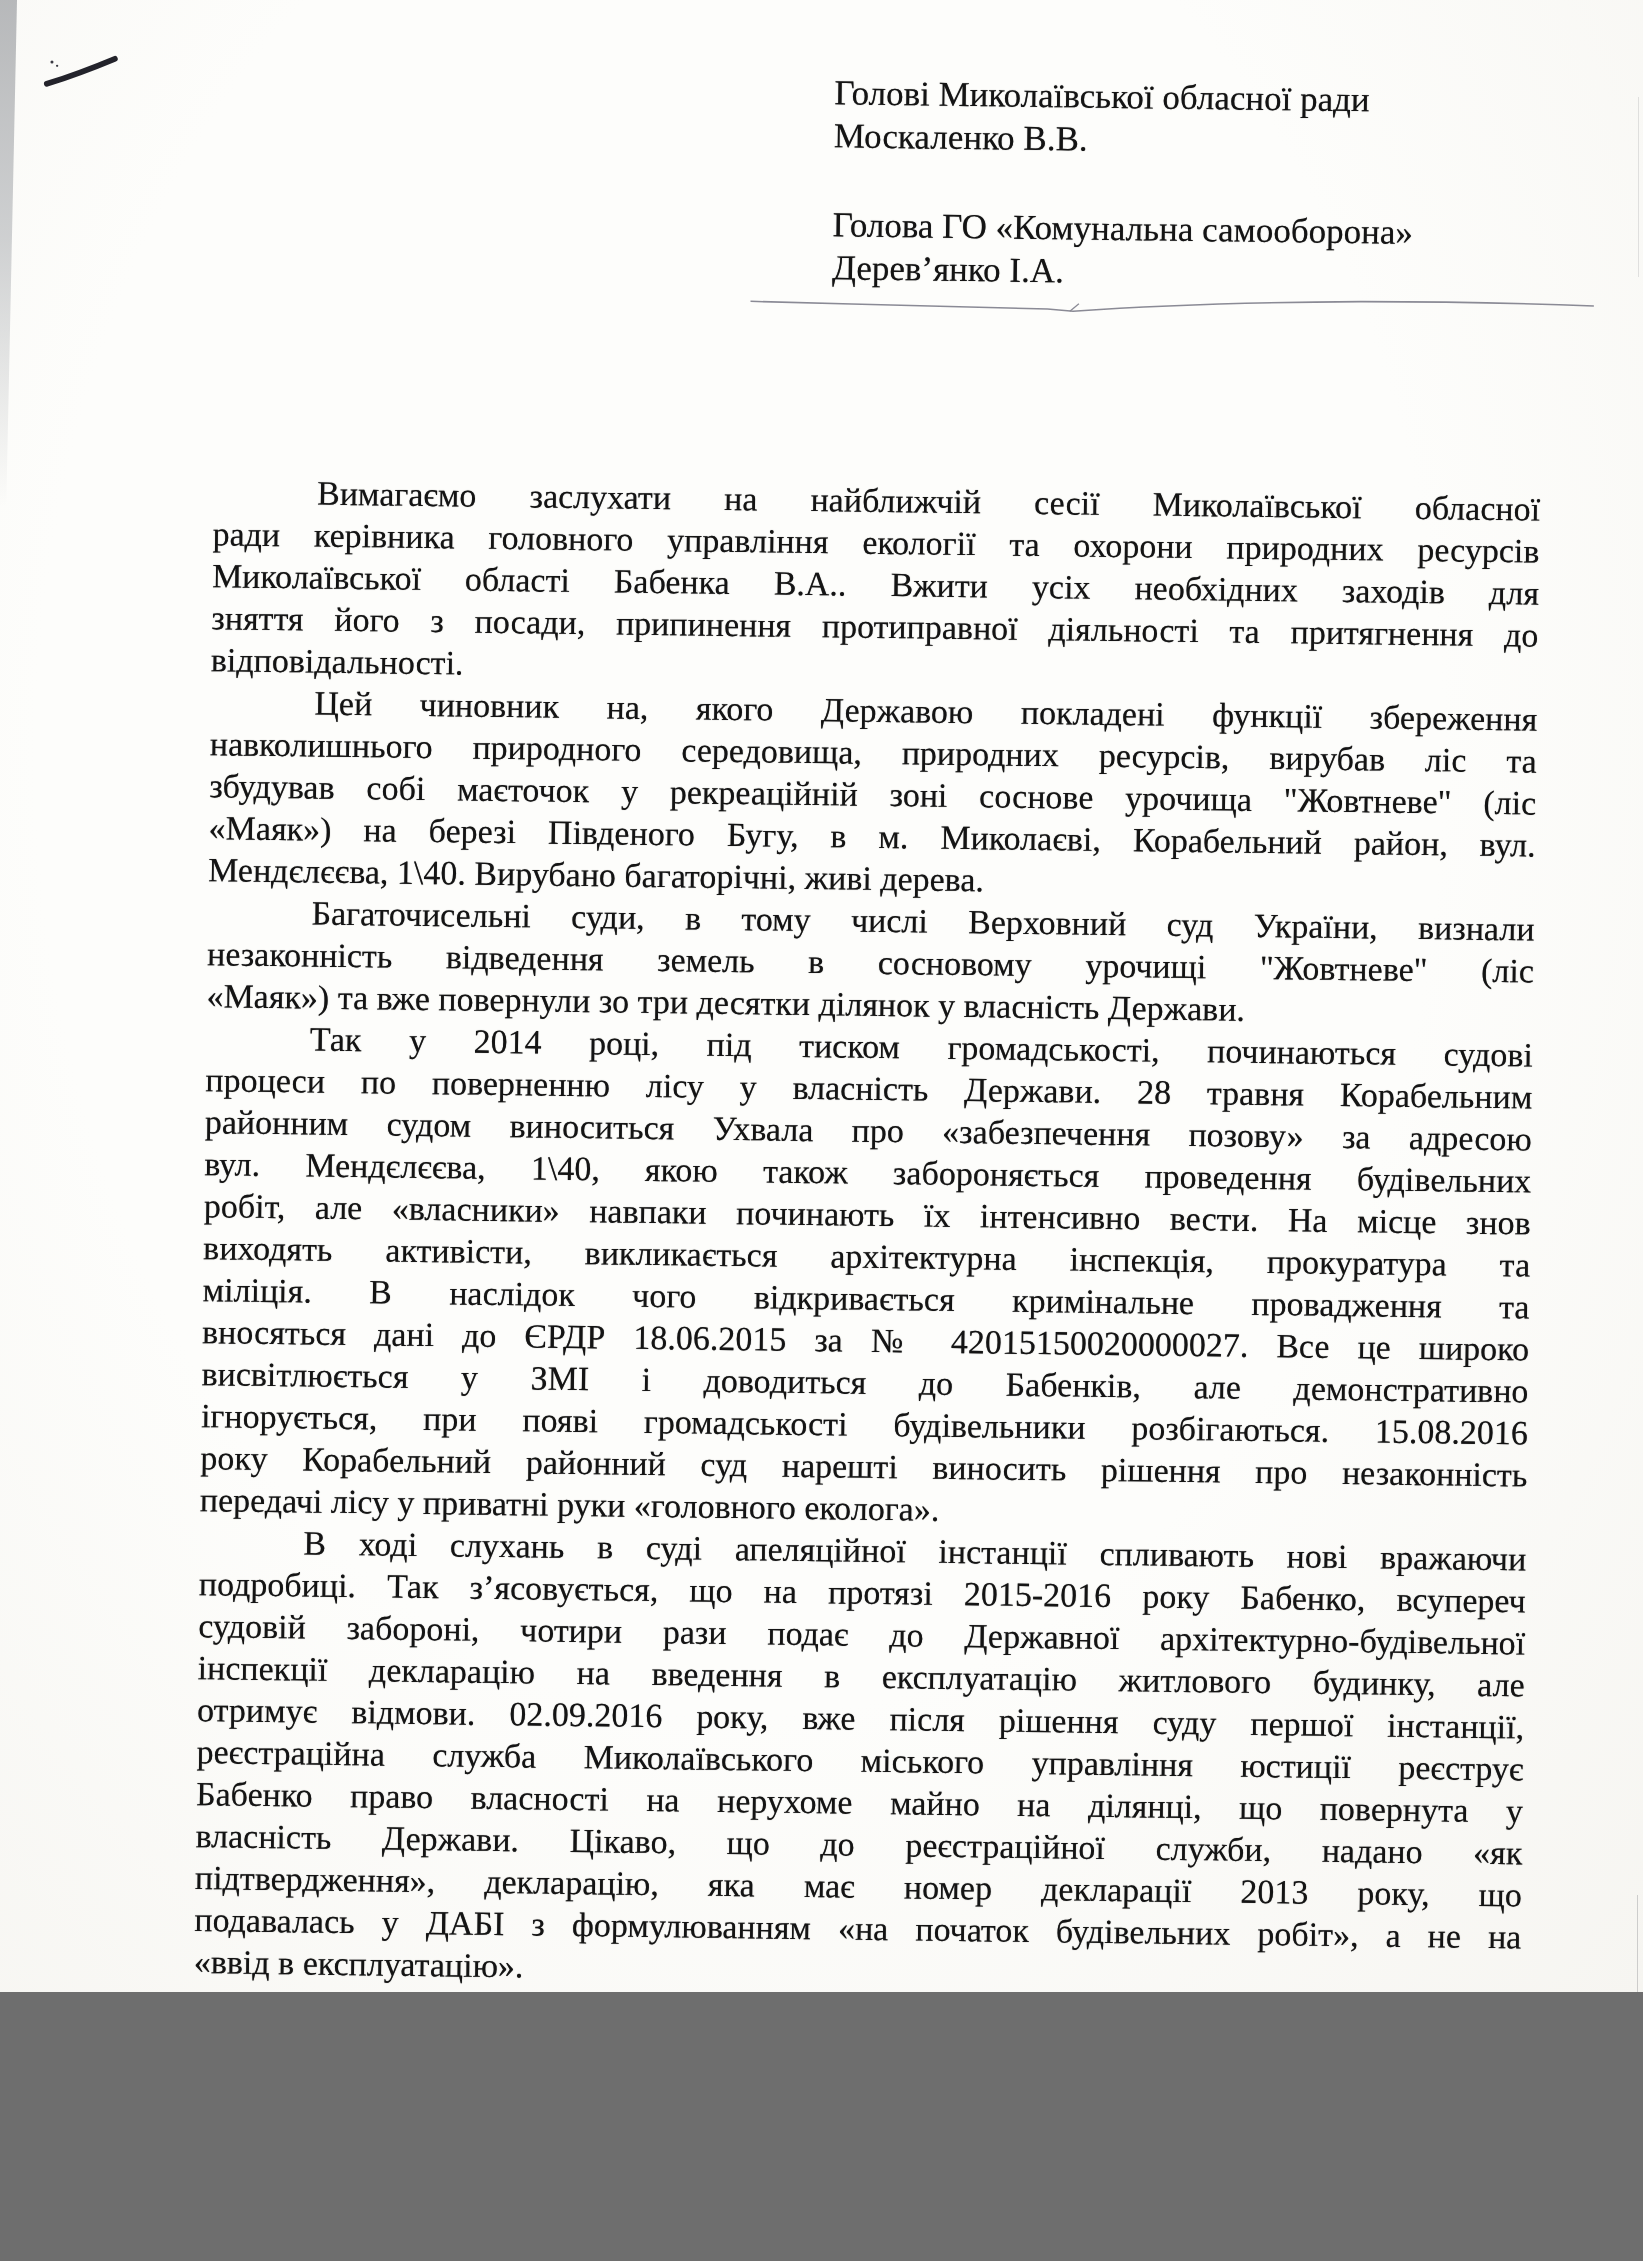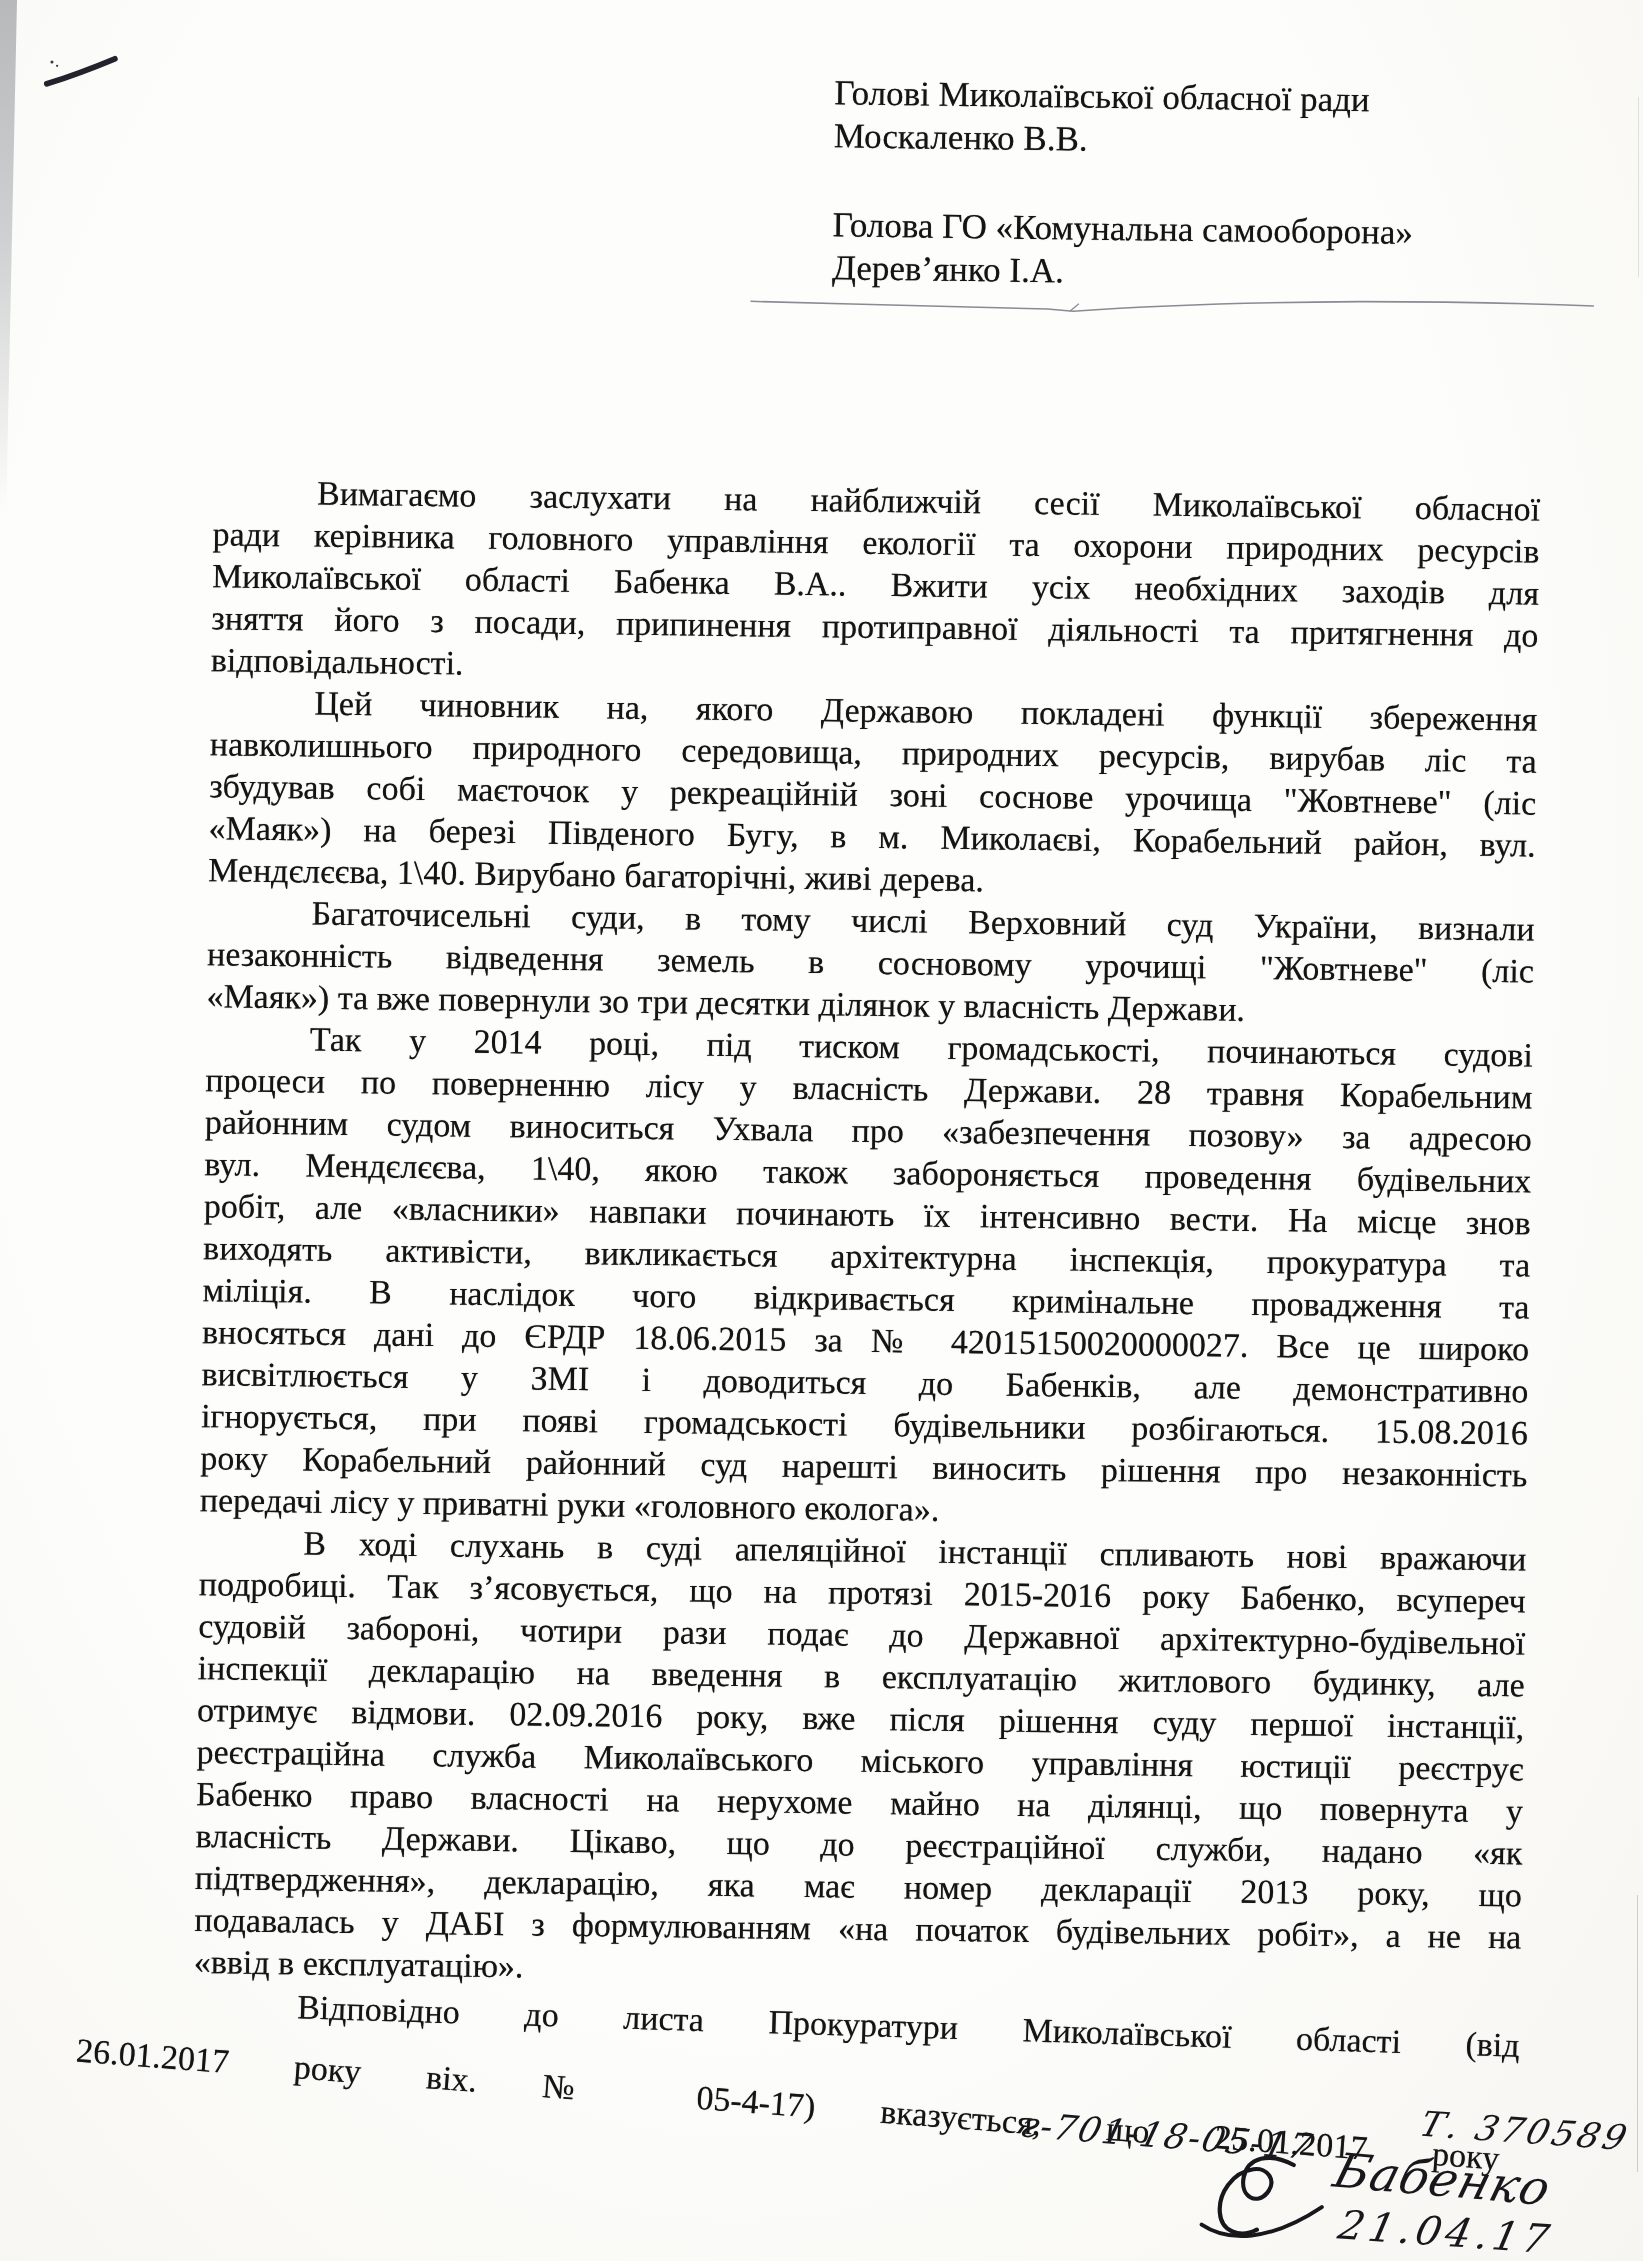--- a/index.html
+++ b/index.html
@@ -1,20 +1,20 @@
 <!DOCTYPE html>
 <html lang="uk" style="font-size:10.3px"><head>
 <meta charset="utf-8">
 <title>Document</title>
 <style>
   html,body{margin:0;padding:0;}
   body{background:#6e6e6e;}
   .page{
     position:relative;
-    width:1643px;height:2261px;
+    width:1643px;height:1992px;
     margin:0 auto;
     background:radial-gradient(ellipse at 45% 38%, #fdfdfb 55%, #f6f5f1 100%);
     overflow:hidden;
     font-family:"Liberation Serif", serif;
     color:#141414;
   }
   
   .edge-left{
     position:absolute;left:0;top:0;width:17px;height:528px;
     background:linear-gradient(180deg,#a6a8ab 0%,#c3c5c7 45%,rgba(205,205,205,0) 96%);

